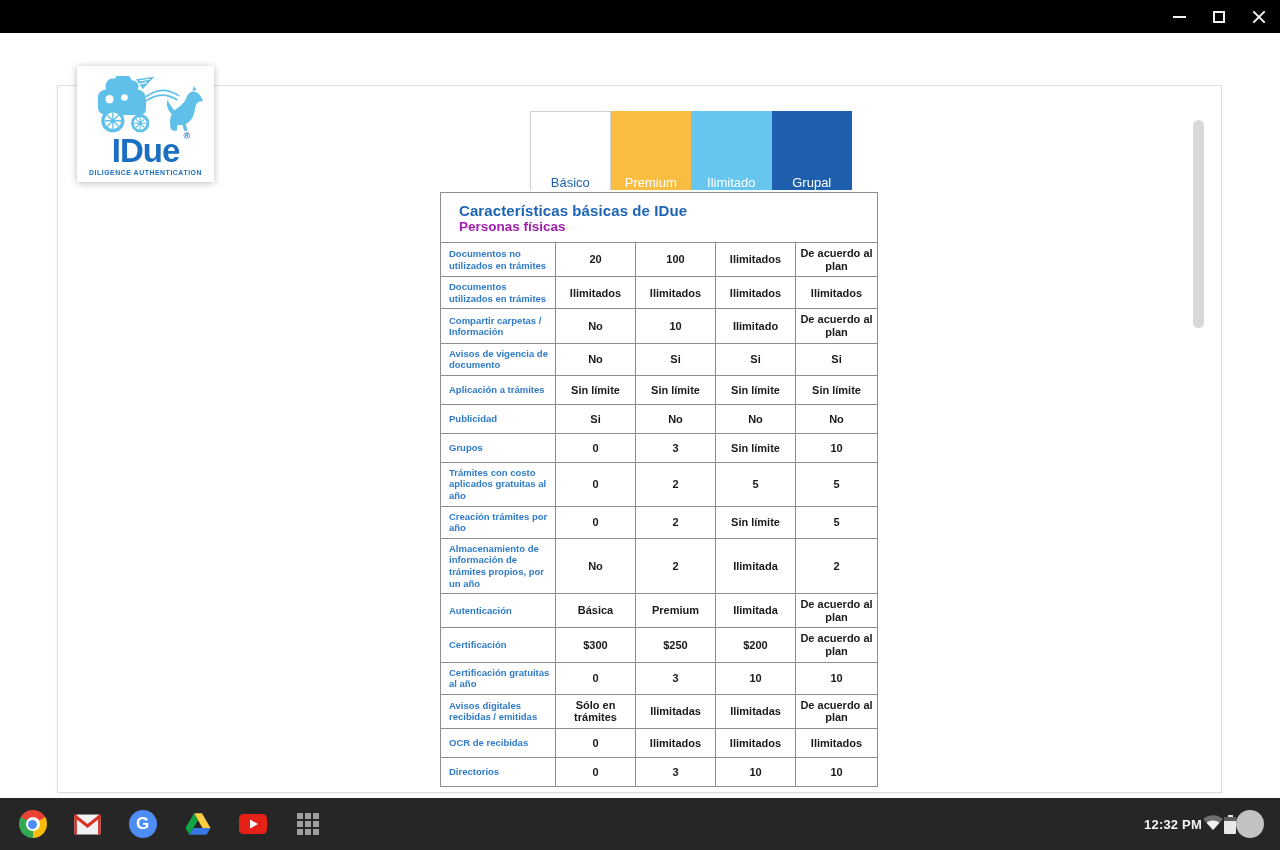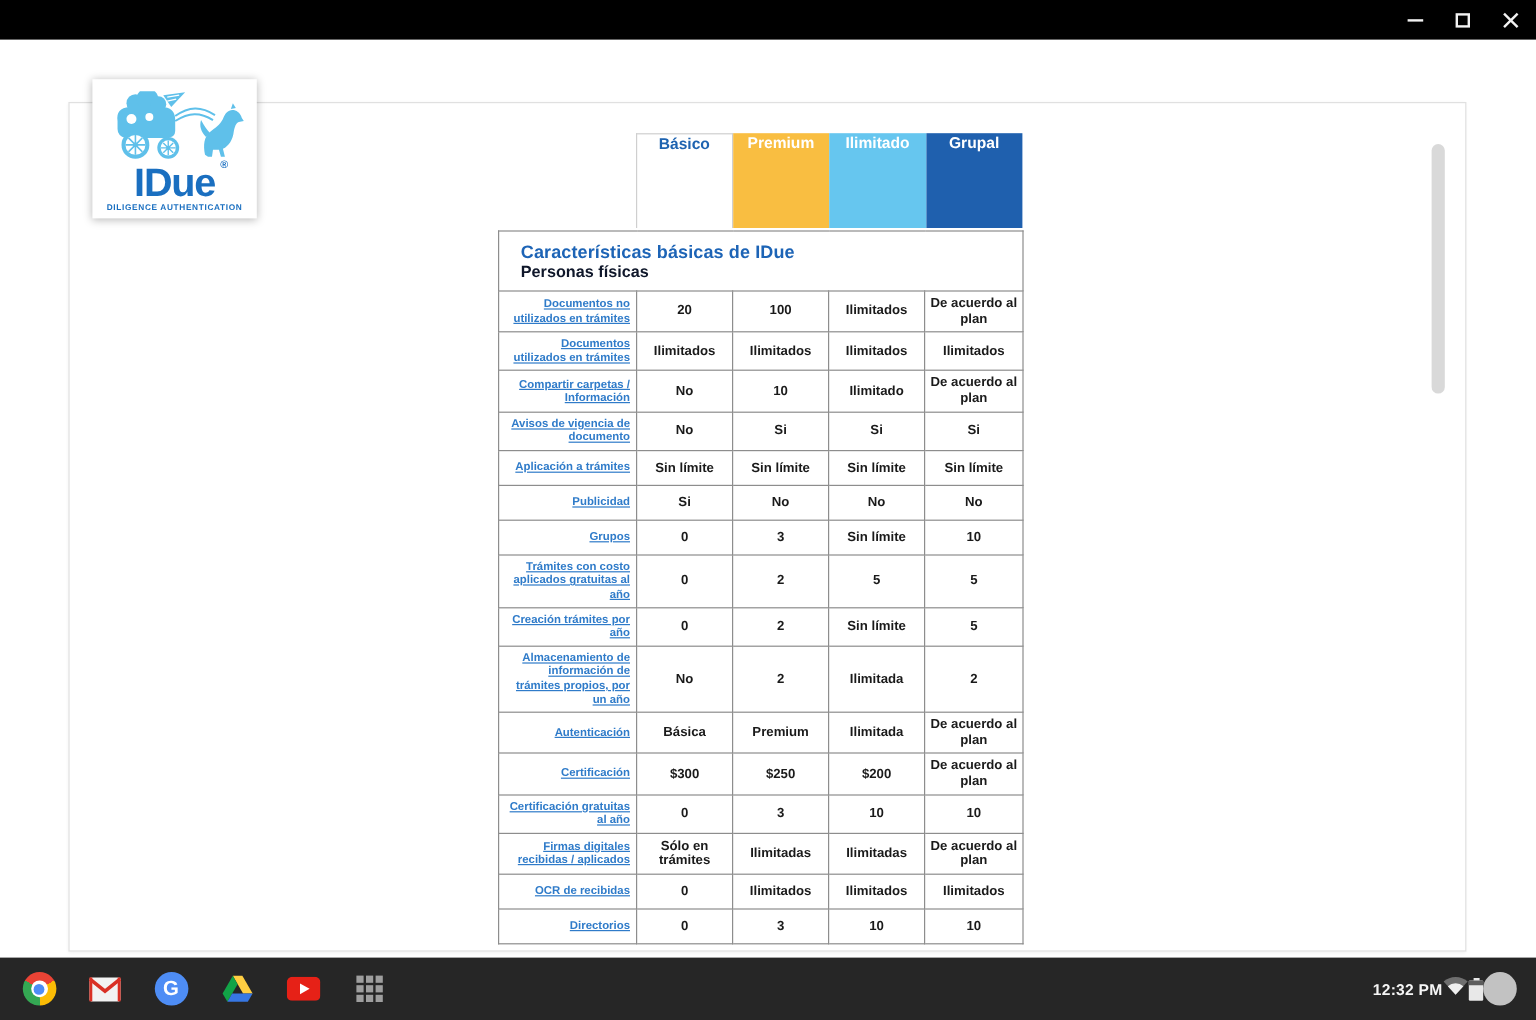--- a/index.html
+++ b/index.html
@@ -24,33 +24,33 @@
   
   .logo-card { position:absolute; left:77px; top:66px; width:137px; height:116px; background:#fff;
                box-shadow:0 1px 7px rgba(0,0,0,.28); z-index:5; display:flex; flex-direction:column;
                align-items:center; justify-content:center; padding-top:4px; }
   .brand-name { font-size:33px; font-weight:bold; color:#1a6fc0; letter-spacing:-1px; line-height:1; margin-top:-4px; position:relative; }
   .brand-reg  { font-size:9px; font-weight:bold; position:absolute; top:-2px; right:-10px; color:#1a6fc0; }
   .brand-tagline { font-size:6.9px; font-weight:bold; color:#1a6fc0; letter-spacing:.55px; margin-top:2px; }
 
   
   .tabs { position:absolute; left:530px; top:111px; display:flex; z-index:3; }
-  .tab { width:80.5px; height:79px; display:flex; align-items:flex-start; justify-content:center;
-         font-size:13px; font-weight:bold; cursor:pointer; }
+  .tab { width:80.5px; height:79px; display:flex; align-items:flex-end; justify-content:center;
+         font-size:13px; font-weight:normal; cursor:pointer; }
   .tab.active { border:1px solid #cfcfcf; border-bottom:none; }
 
   
-  .plan-table-wrap { position:absolute; left:415px; top:192px; width:437px; }
+  .plan-table-wrap { position:absolute; left:440px; top:192px; width:437px; }
   table.plan { width:437px; border-collapse:collapse; table-layout:fixed; }
   table.plan td { border:1px solid #8d8d8d; vertical-align:middle; }
   td.title-cell { padding:9px 18px 8px 18px; }
   .tbl-title   { font-size:15px; font-weight:bold; color:#1d64b6; letter-spacing:.1px; }
-  .tbl-subtitle{ font-size:13.5px; font-weight:bold; color:#0f172a; }
+  .tbl-subtitle{ font-size:13.5px; font-weight:bold; color:#a21caf; }
   td.rlabel { width:115px; padding:4px 5px 4px 8px; font-size:9.5px; font-weight:bold;
-              color:#2f7bc9; line-height:1.22; text-align:right;text-decoration:underline; }
+              color:#2f7bc9; line-height:1.22; text-align:left; }
   td.rval   { width:80px; padding:4px 3px; font-size:11px; font-weight:bold; color:#1a1a1a;
               text-align:center; line-height:1.15; height:29px; }
   td.rval:last-child { width:82px; }
   td.rval.accent { color:#2e7ec9; }
 
   
   .scroll-thumb { position:absolute; left:1193px; top:120px; width:11px; height:208px;
                   background:#d9d9d9; border-radius:6px; cursor:pointer; }
 
   
@@ -257,21 +257,21 @@
     <td class="rval">De acuerdo al plan</td>
   </tr>
         <tr>
     <td class="rlabel">Certificación gratuitas al año</td>
     <td class="rval">0</td>
     <td class="rval">3</td>
     <td class="rval">10</td>
     <td class="rval">10</td>
   </tr>
         <tr>
-    <td class="rlabel">Firmas digitales recibidas / aplicados</td>
+    <td class="rlabel">Avisos digitales recibidas / emitidas</td>
     <td class="rval">Sólo en trámites</td>
     <td class="rval">Ilimitadas</td>
     <td class="rval">Ilimitadas</td>
     <td class="rval">De acuerdo al plan</td>
   </tr>
         <tr>
     <td class="rlabel">OCR de recibidas</td>
     <td class="rval">0</td>
     <td class="rval">Ilimitados</td>
     <td class="rval">Ilimitados</td>

